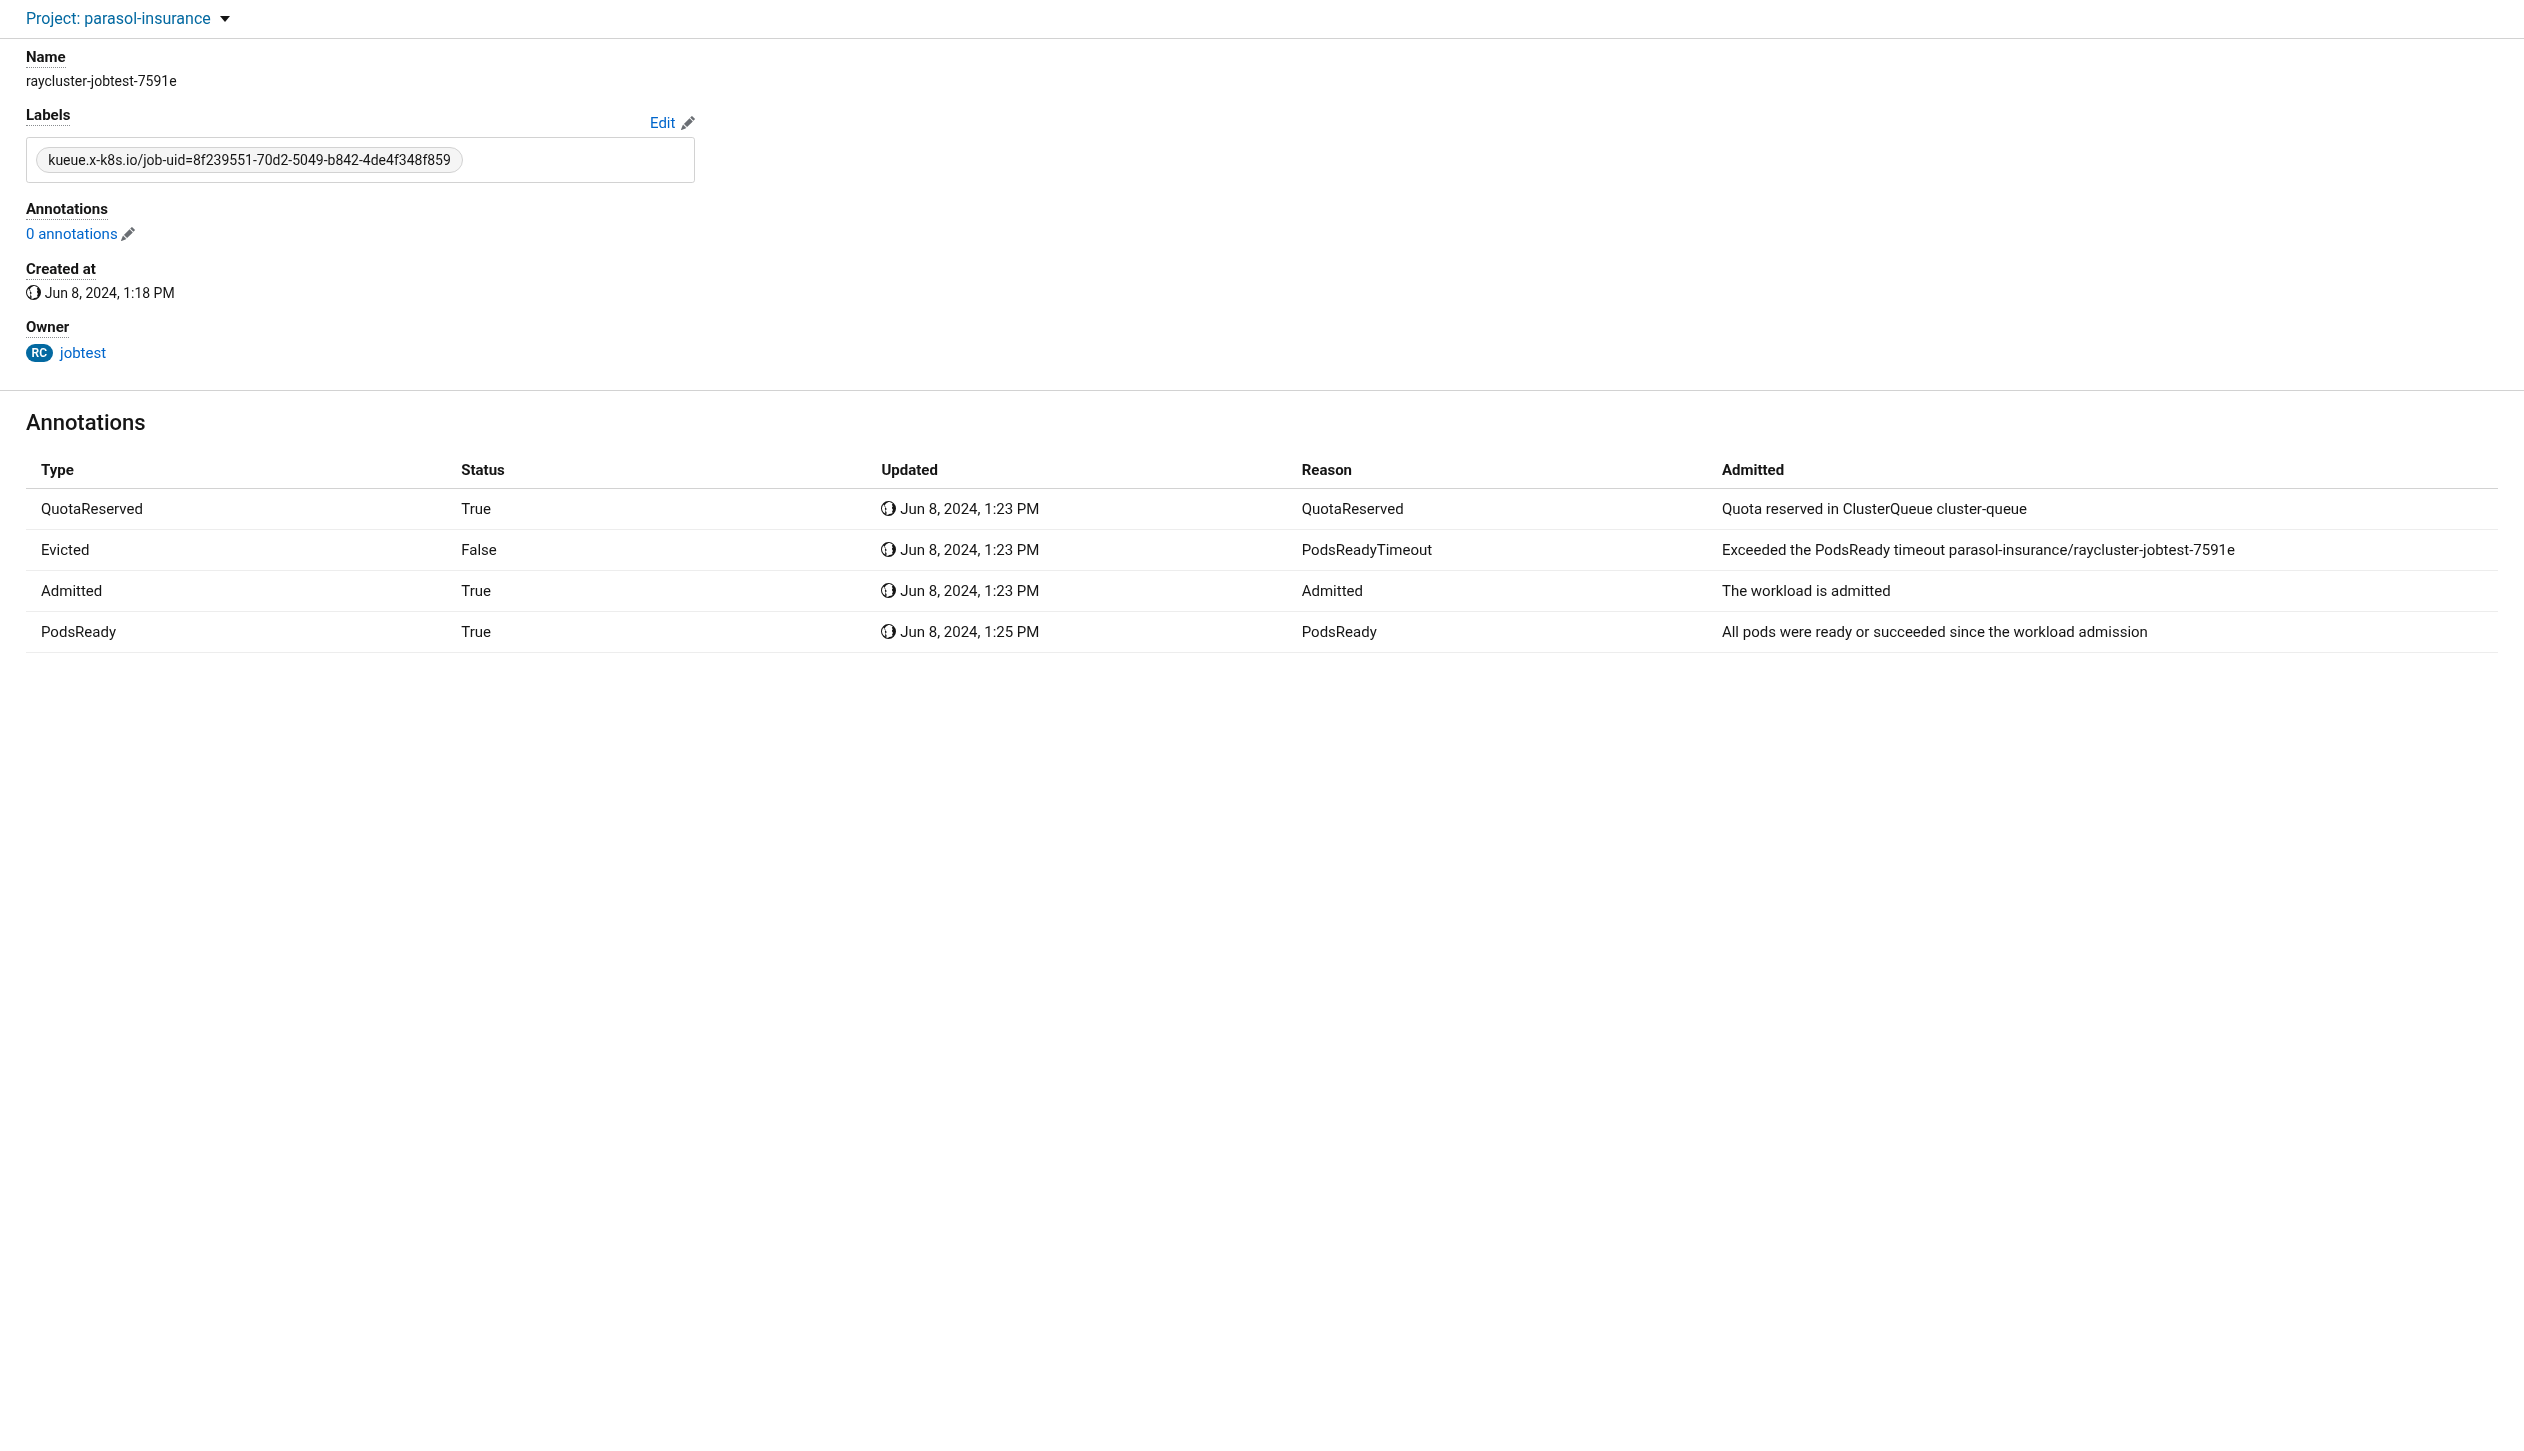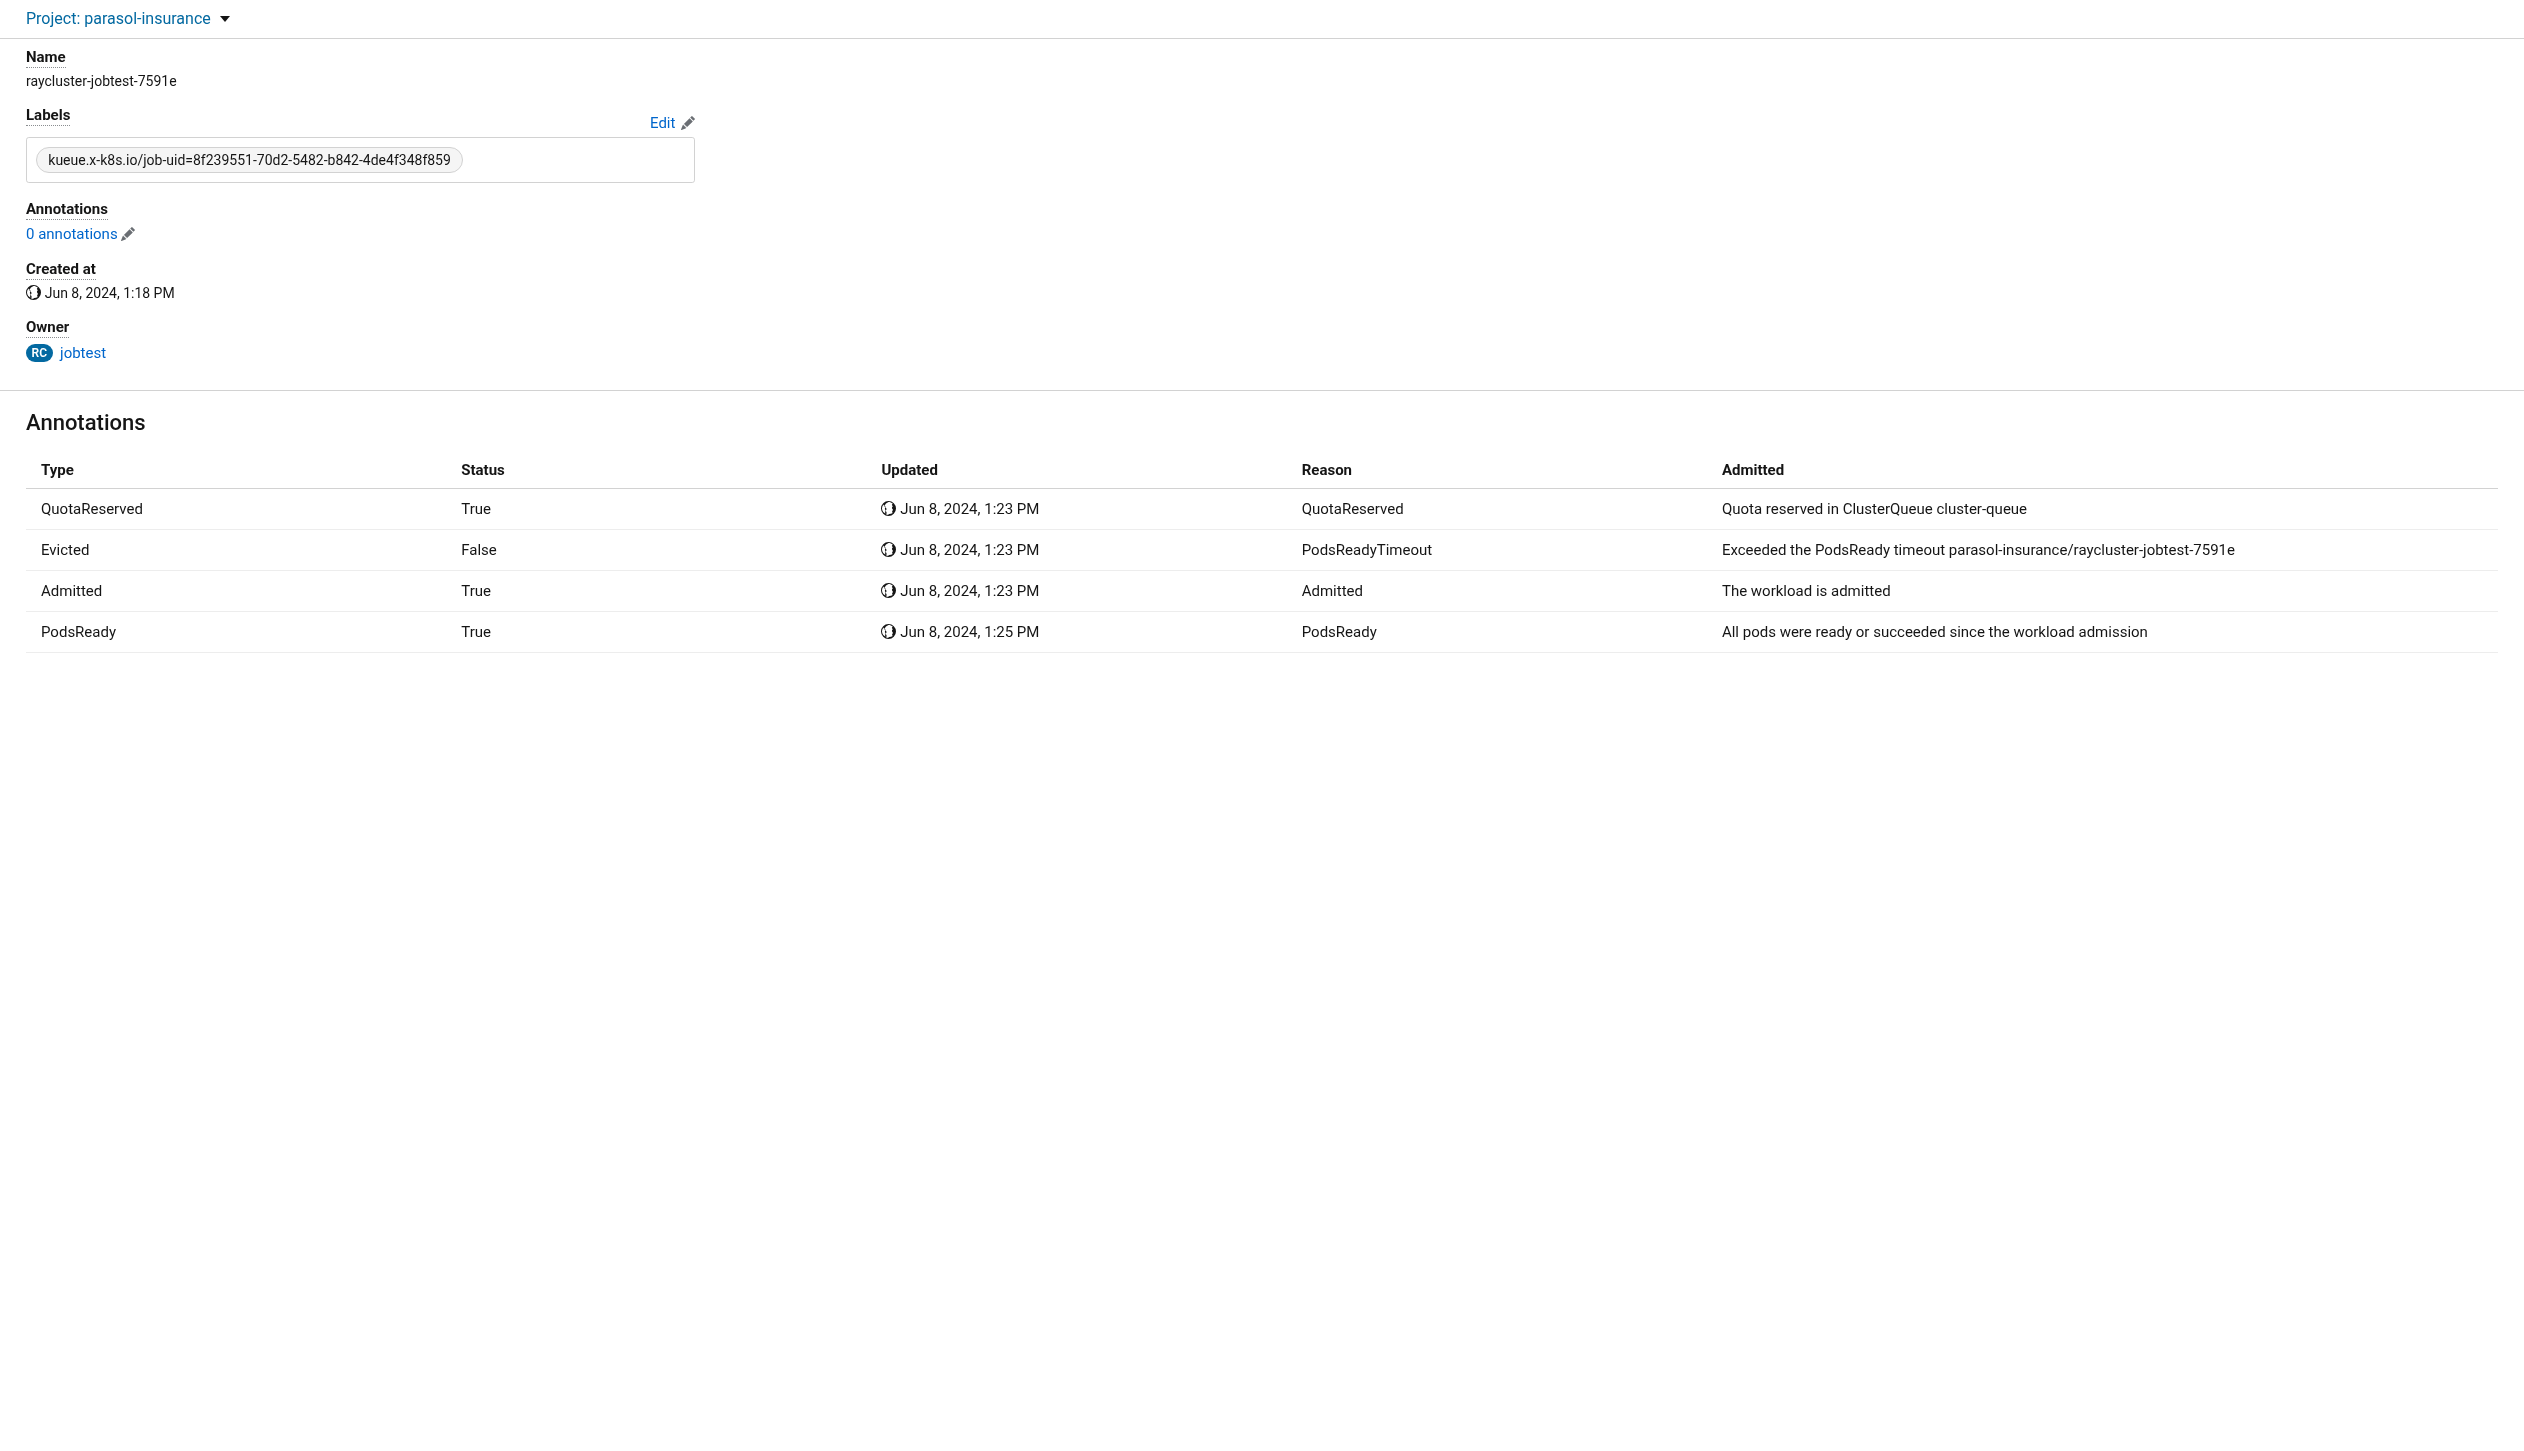--- a/index.html
+++ b/index.html
@@ -55,21 +55,21 @@
     <div class="labels-header">
       <div class="field-label">Labels</div>
       <span class="edit-group">
         <span class="link">Edit</span>
         <svg class="pencil-icon" viewBox="0 0 16 16">
             <path d="M12.854.146a.5.5 0 0 0-.707 0L10.5 1.793 14.207 5.5l1.647-1.646a.5.5 0 0 0 0-.708l-3-3zm.646 6.061L9.793 2.5 3.293 9H3.5a.5.5 0 0 1 .5.5v.5h.5a.5.5 0 0 1 .5.5v.5h.5a.5.5 0 0 1 .5.5v.5h.5a.5.5 0 0 1 .5.5v.207l6.5-6.5zm-7.468 7.468A.5.5 0 0 1 6 13.5V13h-.5a.5.5 0 0 1-.5-.5V12h-.5a.5.5 0 0 1-.5-.5V11h-.5a.5.5 0 0 1-.5-.5V10h-.5a.499.499 0 0 1-.175-.032l-.179.178a.5.5 0 0 0-.11.168l-2 5a.5.5 0 0 0 .65.65l5-2a.5.5 0 0 0 .168-.11l.178-.178z"></path>
           </svg>
       </span>
     </div>
     <div class="labels-box">
-      <span class="chip">kueue.x-k8s.io/job-uid=8f239551-70d2-5482-b842-4de4f348f859</span>
+      <span class="chip">kueue.x-k8s.io/job-uid=8f239551-70d2-5049-b842-4de4f348f859</span>
     </div>
   </div>
 
   <div class="field">
     <div class="field-label">Annotations</div>
     <div class="inline-row">
       <a class="link">0 annotations</a>
       <svg class="pencil-icon" viewBox="0 0 16 16">
           <path d="M12.854.146a.5.5 0 0 0-.707 0L10.5 1.793 14.207 5.5l1.647-1.646a.5.5 0 0 0 0-.708l-3-3zm.646 6.061L9.793 2.5 3.293 9H3.5a.5.5 0 0 1 .5.5v.5h.5a.5.5 0 0 1 .5.5v.5h.5a.5.5 0 0 1 .5.5v.5h.5a.5.5 0 0 1 .5.5v.207l6.5-6.5zm-7.468 7.468A.5.5 0 0 1 6 13.5V13h-.5a.5.5 0 0 1-.5-.5V12h-.5a.5.5 0 0 1-.5-.5V11h-.5a.5.5 0 0 1-.5-.5V10h-.5a.499.499 0 0 1-.175-.032l-.179.178a.5.5 0 0 0-.11.168l-2 5a.5.5 0 0 0 .65.65l5-2a.5.5 0 0 0 .168-.11l.178-.178z"></path>
         </svg>

